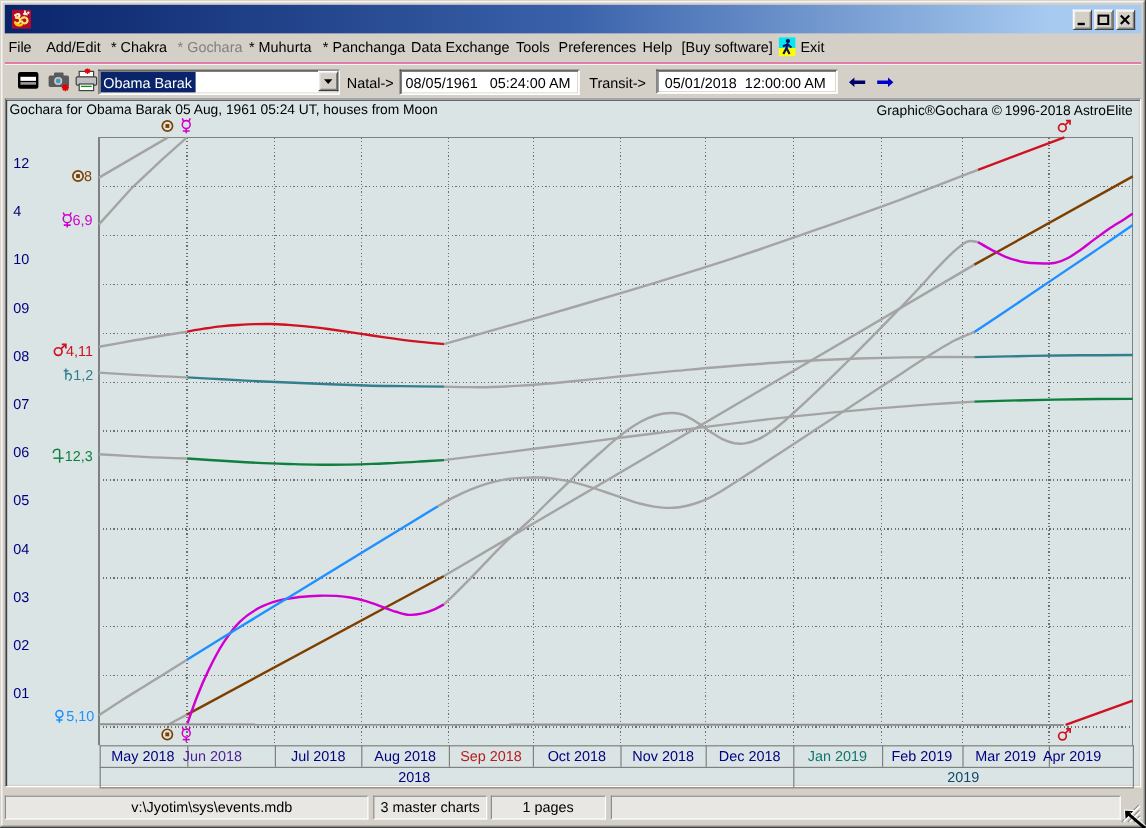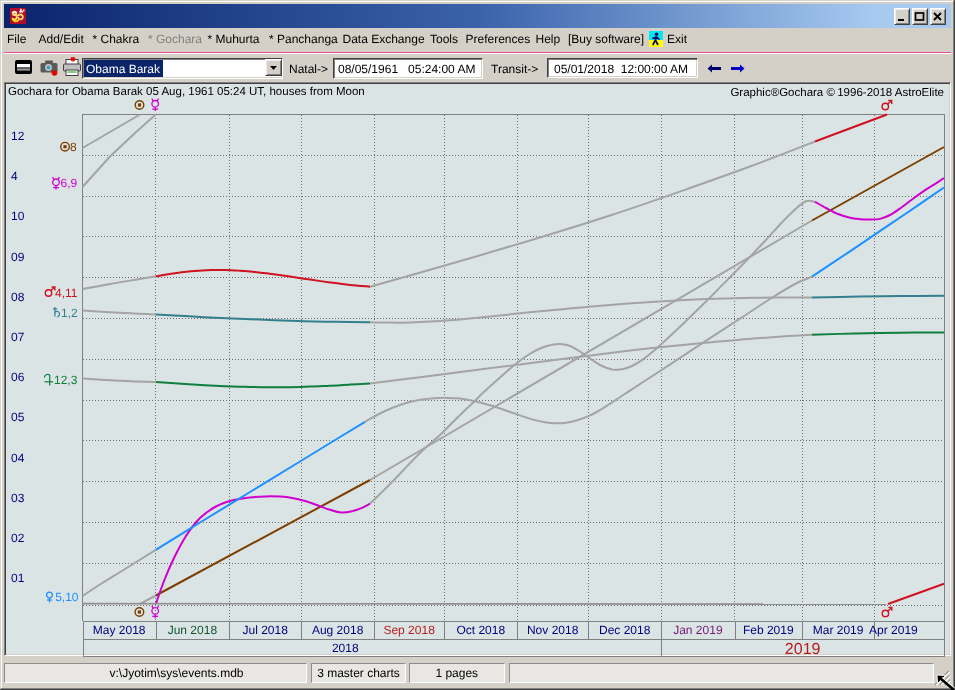--- a/index.html
+++ b/index.html
@@ -276,33 +276,33 @@
 <div style="position:absolute;left:583.1px;top:537.5px;width:1px;height:18px;background:#808080"></div>
 <div style="position:absolute;left:656.3px;top:537.5px;width:1px;height:18px;background:#808080"></div>
 <div style="position:absolute;left:729.5px;top:537.5px;width:1px;height:18px;background:#808080"></div>
 <div style="position:absolute;left:797px;top:537.5px;width:1px;height:18px;background:#808080"></div>
 <div style="position:absolute;left:869.2px;top:537.5px;width:1px;height:18px;background:#808080"></div>
 <div style="position:absolute;left:939px;top:537.5px;width:1px;height:18px;background:#808080"></div>
 <div style="position:absolute;left:77.5px;top:555.5px;width:1px;height:17px;background:#808080"></div>
 <div style="position:absolute;left:656.3px;top:555.5px;width:1px;height:17px;background:#808080"></div>
 <div style="position:absolute;left:939px;top:555.5px;width:1px;height:17px;background:#808080"></div>
 <div style="position:absolute;left:74.15px;top:539.5px;width:80px;text-align:center;font-size:12px;color:#00007f">May 2018</div>
-<div style="position:absolute;left:147.4px;top:539.5px;width:80px;text-align:center;font-size:12px;color:#14532d">Jun 2018</div>
+<div style="position:absolute;left:147.4px;top:539.5px;width:80px;text-align:left;font-size:12px;color:#4c1d95">Jun 2018</div>
 <div style="position:absolute;left:220.15px;top:539.5px;width:80px;text-align:center;font-size:12px;color:#00007f">Jul 2018</div>
 <div style="position:absolute;left:292.65px;top:539.5px;width:80px;text-align:center;font-size:12px;color:#00007f">Aug 2018</div>
 <div style="position:absolute;left:364.15px;top:539.5px;width:80px;text-align:center;font-size:12px;color:#b91c1c">Sep 2018</div>
 <div style="position:absolute;left:435.75px;top:539.5px;width:80px;text-align:center;font-size:12px;color:#00007f">Oct 2018</div>
 <div style="position:absolute;left:507.65px;top:539.5px;width:80px;text-align:center;font-size:12px;color:#00007f">Nov 2018</div>
 <div style="position:absolute;left:579.7px;top:539.5px;width:80px;text-align:center;font-size:12px;color:#00007f">Dec 2018</div>
-<div style="position:absolute;left:652.9px;top:539.5px;width:80px;text-align:center;font-size:12px;color:#701a75">Jan 2019</div>
+<div style="position:absolute;left:652.9px;top:539.5px;width:80px;text-align:center;font-size:12px;color:#0f766e">Jan 2019</div>
 <div style="position:absolute;left:723.25px;top:539.5px;width:80px;text-align:center;font-size:12px;color:#00007f">Feb 2019</div>
 <div style="position:absolute;left:793.1px;top:539.5px;width:80px;text-align:center;font-size:12px;color:#00007f">Mar 2019</div>
 <div style="position:absolute;left:864.1px;top:539.5px;width:80px;text-align:left;font-size:12px;color:#00007f">Apr 2019</div>
 <div style="position:absolute;left:326.9px;top:557.5px;width:80px;text-align:left;font-size:12px;color:#00007f">2018</div>
-<div style="position:absolute;left:757.65px;top:557.5px;width:80px;text-align:center;font-size:16px;color:#b91c1c">2019</div>
+<div style="position:absolute;left:757.65px;top:557.5px;width:80px;text-align:center;font-size:12px;color:#0c4a6e">2019</div>
 <div style="position:absolute;left:6px;top:45.8px;font-size:12px;color:#00007f">12</div>
 <div style="position:absolute;left:6px;top:86.04px;font-size:12px;color:#00007f">4</div>
 <div style="position:absolute;left:6px;top:126.28px;font-size:12px;color:#00007f">10</div>
 <div style="position:absolute;left:6px;top:166.52px;font-size:12px;color:#00007f">09</div>
 <div style="position:absolute;left:6px;top:206.76px;font-size:12px;color:#00007f">08</div>
 <div style="position:absolute;left:6px;top:247px;font-size:12px;color:#00007f">07</div>
 <div style="position:absolute;left:6px;top:287.24px;font-size:12px;color:#00007f">06</div>
 <div style="position:absolute;left:6px;top:327.48px;font-size:12px;color:#00007f">05</div>
 <div style="position:absolute;left:6px;top:367.72px;font-size:12px;color:#00007f">04</div>
 <div style="position:absolute;left:6px;top:407.96px;font-size:12px;color:#00007f">03</div>

